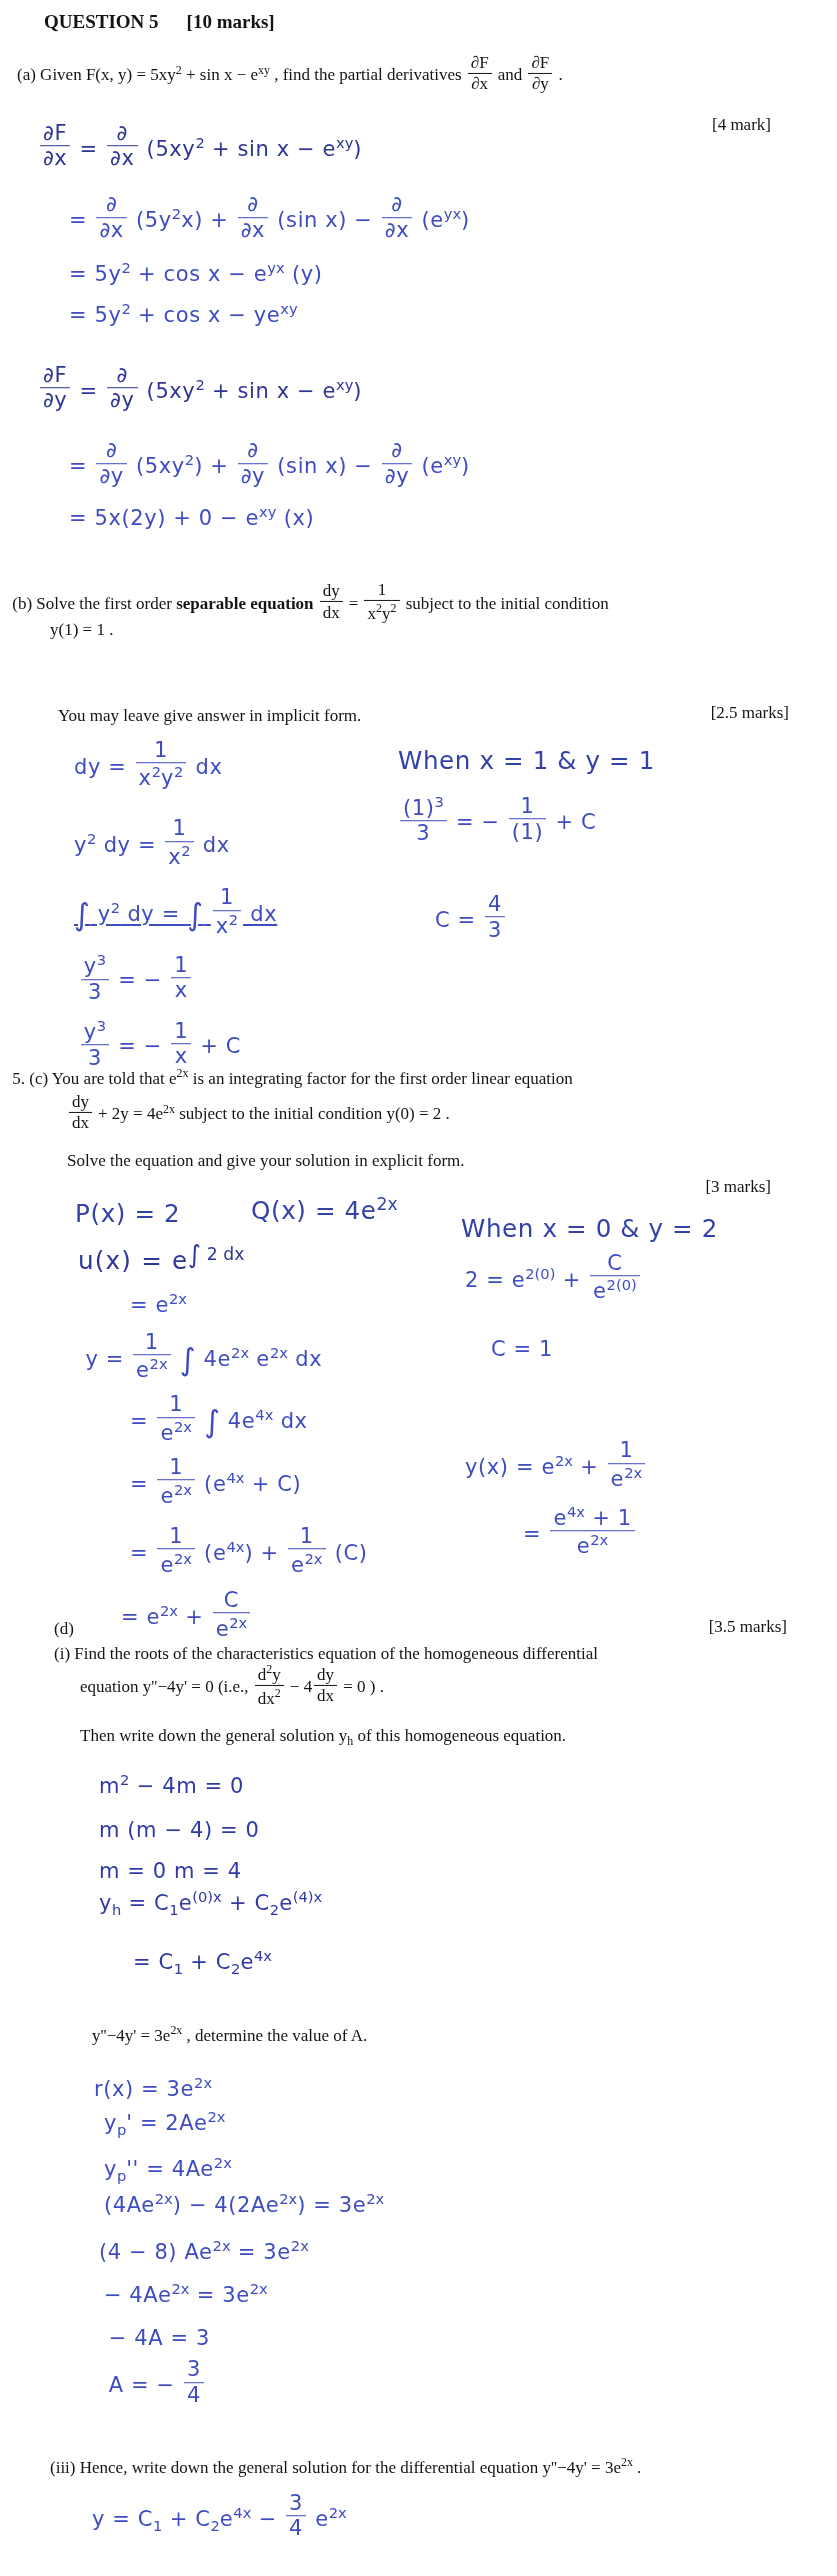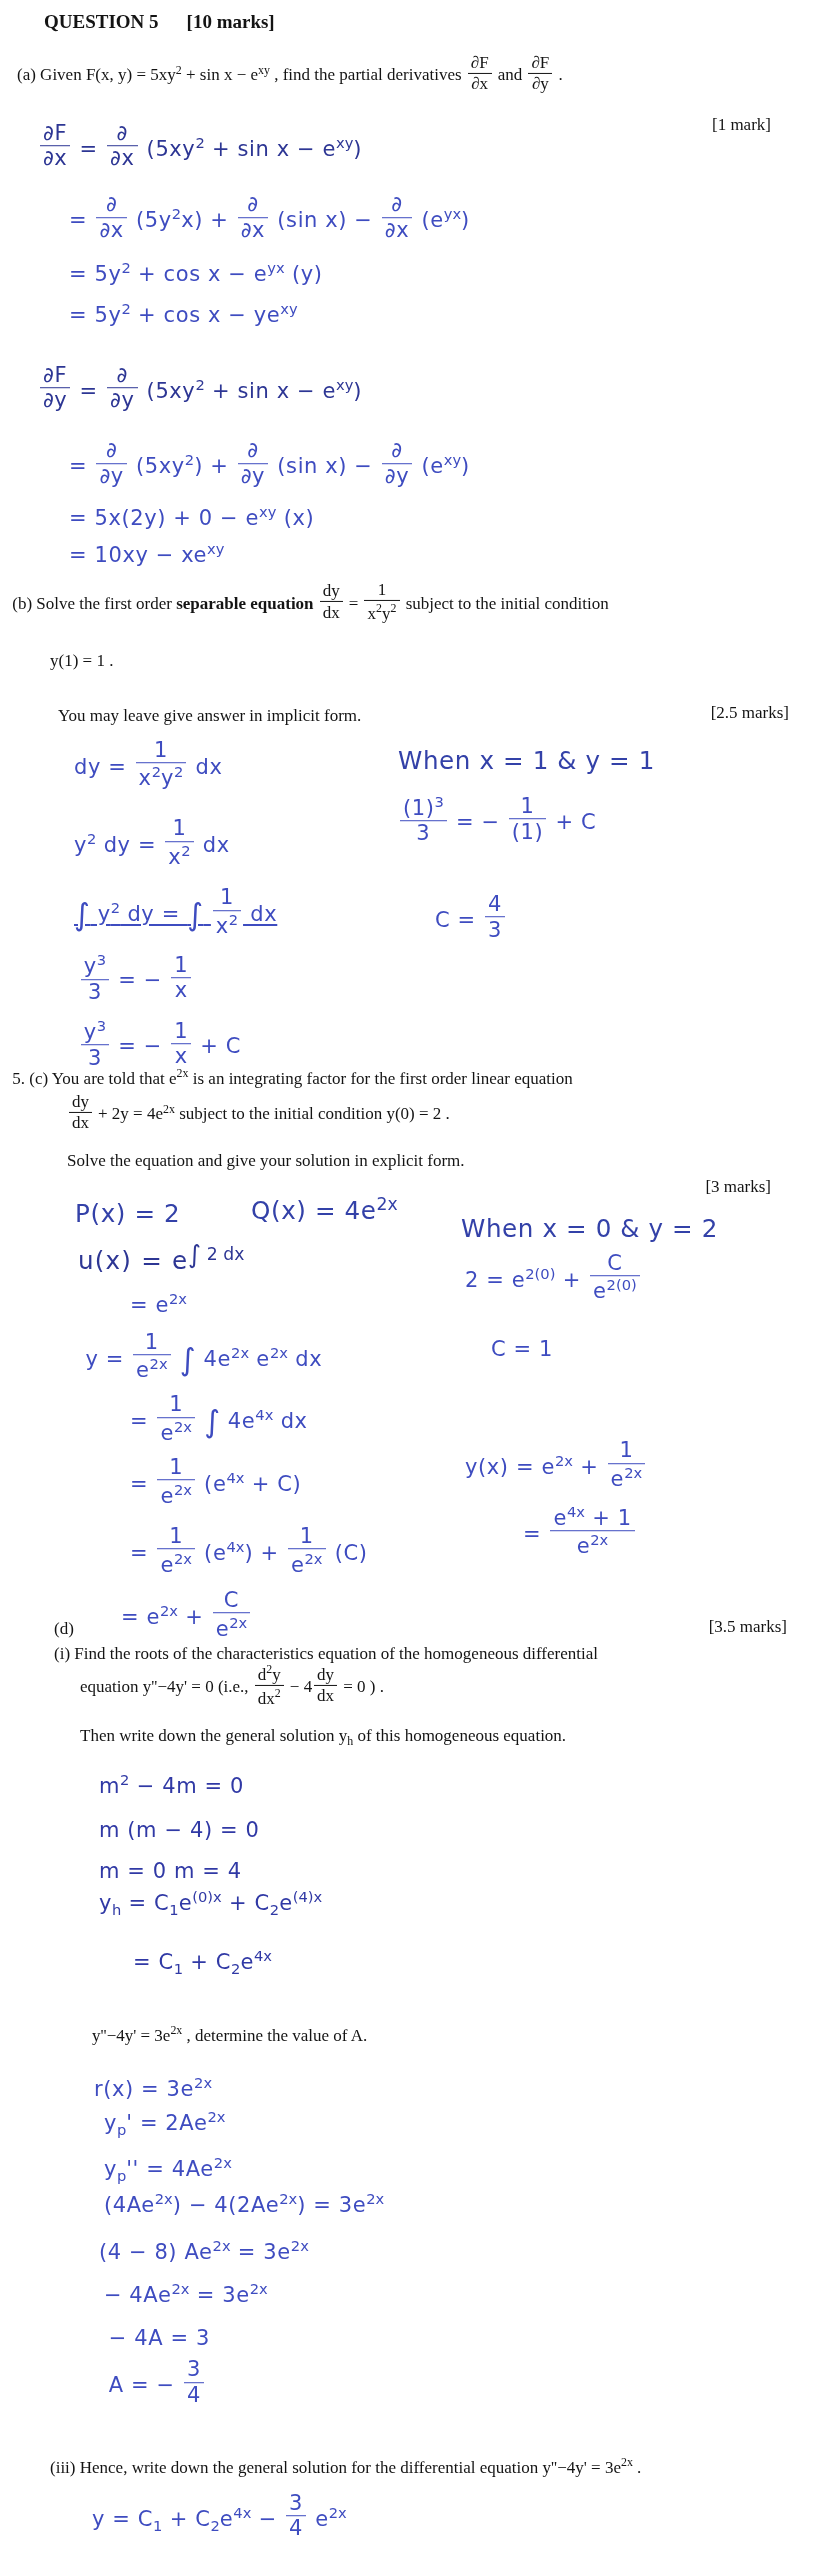--- a/index.html
+++ b/index.html
@@ -17,21 +17,21 @@
       transform:translateY(-0.18em);line-height:1.05;}
   .fr .nu{display:block;padding:0 3.1px 1.2px;border-bottom:1.8px solid currentColor;}
   .fr .de{display:block;padding:1.2px 3.1px 0;}
   .int{font-size:1.45em;vertical-align:-0.12em;line-height:0.8;}
 
   
   .hd   {position:absolute;top:11px;left:44px;}
   .q-a  {position:absolute;top:57px;left:17px;}
   .mk-a {position:absolute;top:115px;right:66px;}
   .q-b  {position:absolute;top:584px;left:12.3px;}
-  .q-b2 {position:absolute;top:651px;left:50px;}
+  .q-b2 {position:absolute;top:620px;left:50px;}
   .note-b{position:absolute;top:706px;left:58px;}
   .mk-b {position:absolute;top:703px;right:48px;}
   .q-c  {position:absolute;top:1066px;left:12.3px;}
   .q-c2 {position:absolute;top:1096px;left:67px;}
   .q-c3 {position:absolute;top:1151px;left:67px;}
   .mk-c {position:absolute;top:1177px;right:66px;}
   .d-label{position:absolute;top:1619px;left:54px;}
   .mk-d {position:absolute;top:1617px;right:50px;}
   .q-di1{position:absolute;top:1644px;left:54px;}
   .q-di2{position:absolute;top:1666px;left:80px;}
@@ -100,32 +100,31 @@
 </head>
 <body>
 
 <div id="page">
 
   <div class="hd pr bold">
     <span>QUESTION 5</span><span class="hgap">[10 marks]</span>
   </div>
 
   <div class="q-a pr">(a) Given  F(x, y) = 5xy<sup>2</sup> + sin x − e<sup>xy</sup> , find the partial derivatives  <span class="fr"><span class="nu">∂F</span><span class="de">∂x</span></span>  and  <span class="fr"><span class="nu">∂F</span><span class="de">∂y</span></span> .</div>
-  <div class="mk-a pr">[1 mark]</div>
+  <div class="mk-a pr">[4 mark]</div>
   <div class="a1 hand">
       <div class="mline"><span class="fr"><span class="nu">∂F</span><span class="de">∂x</span></span> = <span class="fr"><span class="nu">∂</span><span class="de">∂x</span></span> (5xy<sup>2</sup> + sin x − e<sup>xy</sup>)</div>
       <div class="mline">= <span class="fr"><span class="nu">∂</span><span class="de">∂x</span></span> (5y<sup>2</sup>x) + <span class="fr"><span class="nu">∂</span><span class="de">∂x</span></span> (sin x) − <span class="fr"><span class="nu">∂</span><span class="de">∂x</span></span> (e<sup>yx</sup>)</div>
       <div class="mline">= 5y<sup>2</sup> + cos x − e<sup>yx</sup> (y)</div>
       <div class="mline">= 5y<sup>2</sup> + cos x − ye<sup>xy</sup></div>
     </div>
   <div class="a2 hand">
       <div class="mline"><span class="fr"><span class="nu">∂F</span><span class="de">∂y</span></span> = <span class="fr"><span class="nu">∂</span><span class="de">∂y</span></span> (5xy<sup>2</sup> + sin x − e<sup>xy</sup>)</div>
       <div class="mline">= <span class="fr"><span class="nu">∂</span><span class="de">∂y</span></span> (5xy<sup>2</sup>) + <span class="fr"><span class="nu">∂</span><span class="de">∂y</span></span> (sin x) − <span class="fr"><span class="nu">∂</span><span class="de">∂y</span></span> (e<sup>xy</sup>)</div>
       <div class="mline">= 5x(2y) + 0 − e<sup>xy</sup> (x)</div>
-      <div class="mline">= 10xy − xe<sup>xy</sup></div>
     </div>
 
   <div class="q-b pr">(b)  Solve the first order <b>separable equation</b>  <span class="fr"><span class="nu">dy</span><span class="de">dx</span></span> = <span class="fr"><span class="nu">1</span><span class="de">x<sup>2</sup>y<sup>2</sup></span></span>  subject to the initial condition</div>
   <div class="q-b2 pr">y(1) = 1 .</div>
   <div class="note-b pr">You may leave give answer in implicit form.</div>
   <div class="mk-b pr">[2.5 marks]</div>
   <div class="bwork hand">
       <div class="mline">dy = <span class="fr"><span class="nu">1</span><span class="de">x<sup>2</sup>y<sup>2</sup></span></span> dx</div>
       <div class="mline">y<sup>2</sup> dy = <span class="fr"><span class="nu">1</span><span class="de">x<sup>2</sup></span></span> dx</div>
       <div class="mline"><span class="int">∫</span> y<sup>2</sup> dy = <span class="int">∫</span> <span class="fr"><span class="nu">1</span><span class="de">x<sup>2</sup></span></span> dx</div>

